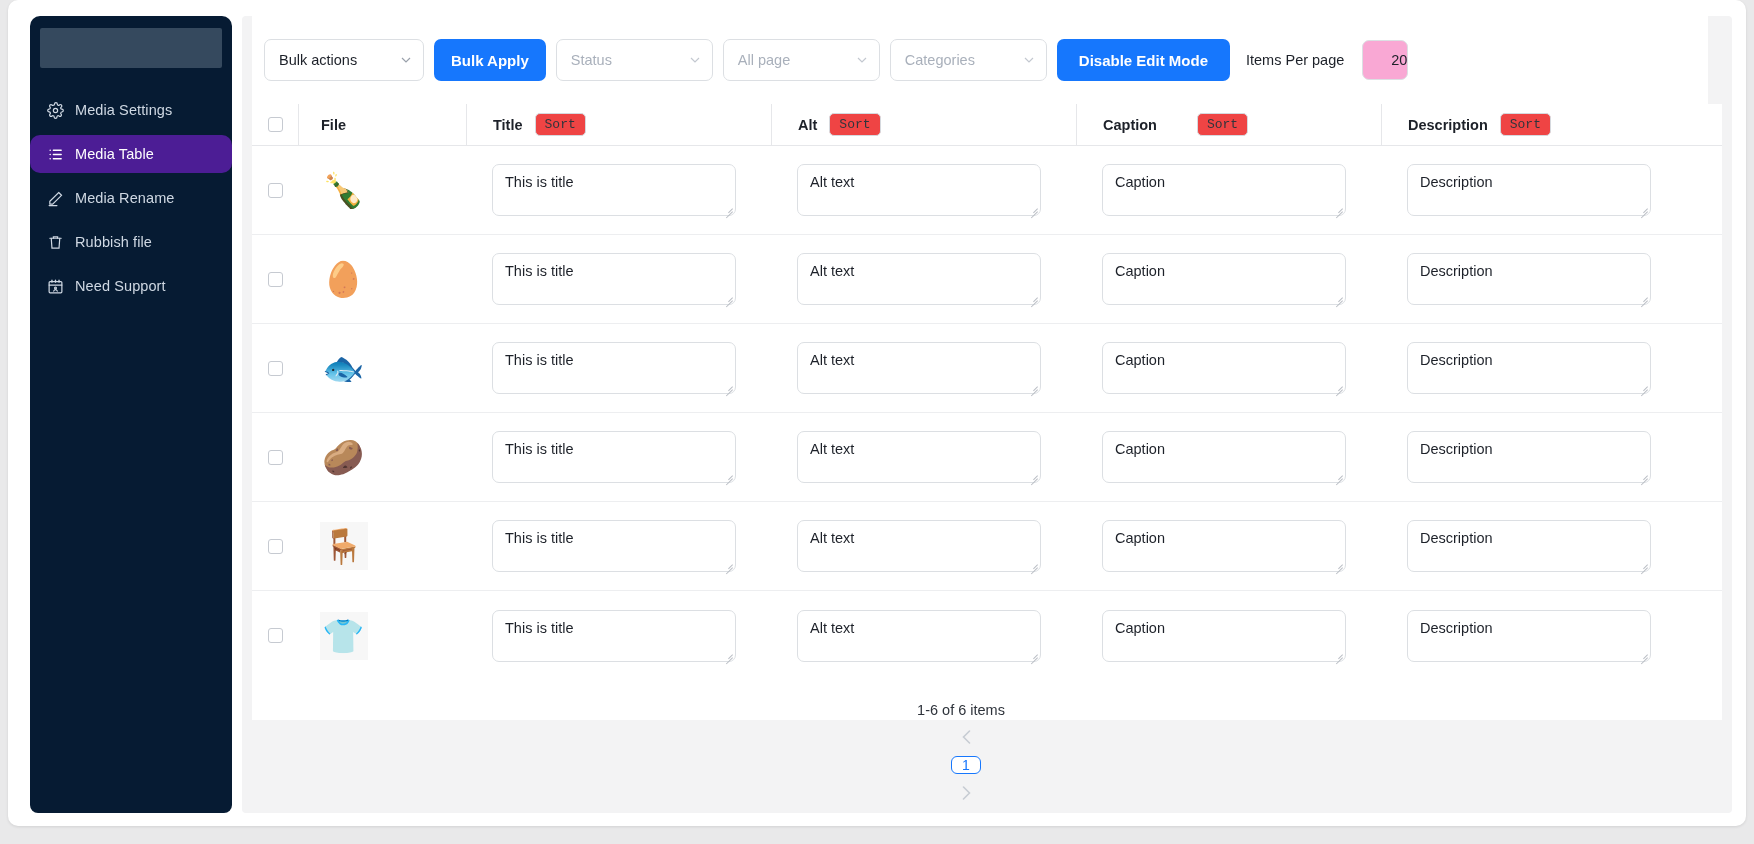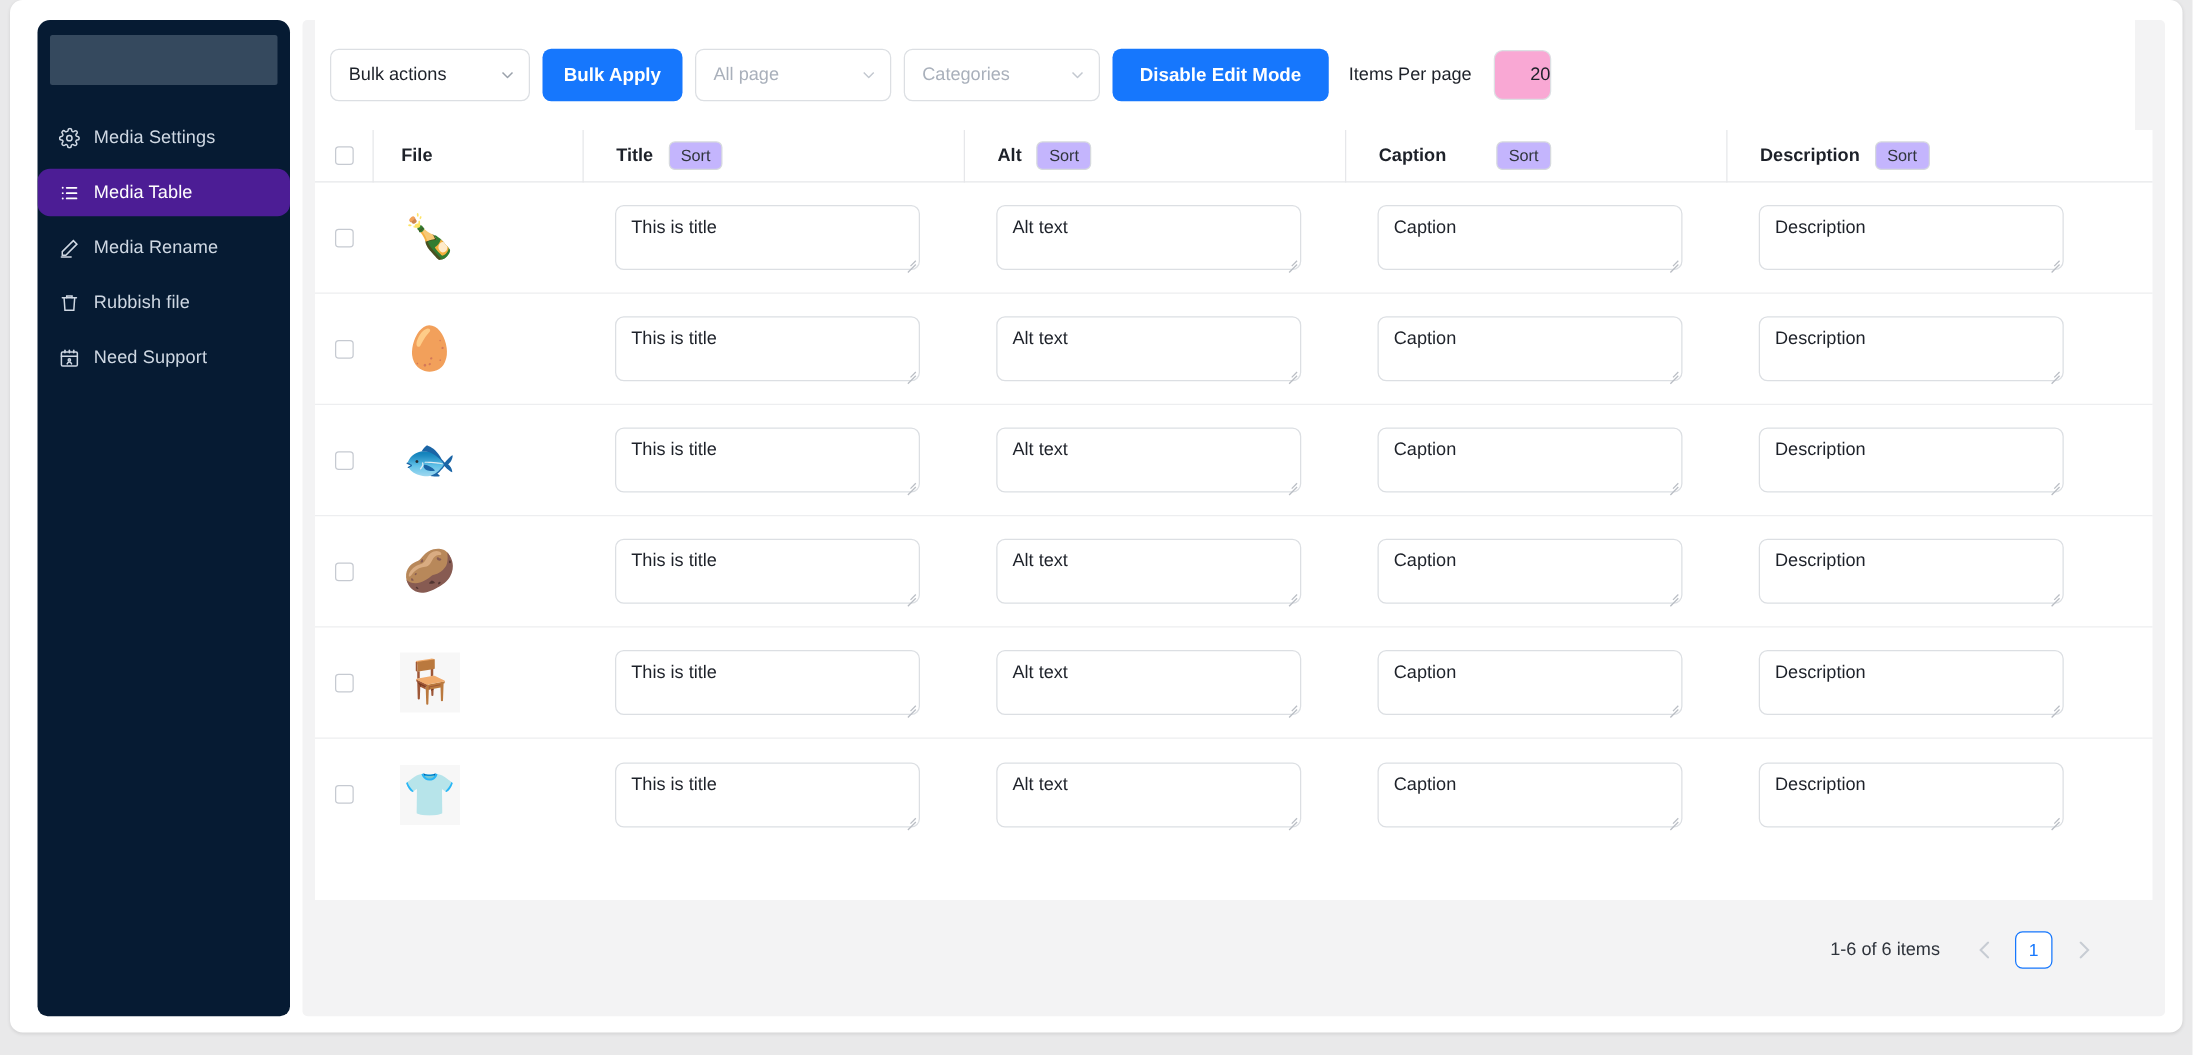--- a/index.html
+++ b/index.html
@@ -209,24 +209,24 @@
   .t-head .c-file { border-left: 1px solid #e6e7ea; height: 42px; }
 
   .th-label {
     font-size: 14.5px;
     font-weight: bold;
     color: #1d2129;
     margin-right: 12px;
   }
   .sort-btn {
     border: 1px solid #d6d9de;
-    background: #c4b5fd;
+    background: #ef4444;
     border-radius: 5px;
     font-size: 13px;
-    font-family: Liberation Sans, sans-serif;
+    font-family: Liberation Mono, monospace;
     color: #30353c;
     padding: 3px 9px;
     cursor: pointer;
   }
 
   .cbx {
     width: 15px;
     height: 15px;
     border: 1px solid #c6cad1;
     border-radius: 3px;
@@ -287,20 +287,21 @@
     position: absolute;
     left: 10px;
     right: 10px;
     top: 704px;
     height: 80px;
     display: flex;
     align-items: center;
     justify-content: flex-end;
     padding-right: 42px;
     gap: 12px;
+    flex-direction: column;
   }
   .count-text {
     font-size: 14.5px;
     color: #2e333b;
     margin-right: 10px;
   }
   .pg-arrow {
     width: 26px;
     height: 26px;
     display: flex;
@@ -403,20 +404,28 @@
         <span>Bulk actions</span>
         <span class="caret">
           <svg viewBox="0 0 10 6" fill="none" stroke="#9aa1ab" stroke-width="1.2">
               <path d="M1 1l4 4 4-4"></path>
             </svg>
         </span>
       </div>
 
       <button class="btn-primary">Bulk Apply</button>
 
+      <div class="select-box sel-status placeholder">
+        <span>Status</span>
+        <span class="caret">
+          <svg viewBox="0 0 10 6" fill="none" stroke="#c3c8d0" stroke-width="1.2">
+              <path d="M1 1l4 4 4-4"></path>
+            </svg>
+        </span>
+      </div>
 
       <div class="select-box sel-dates placeholder">
         <span>All page</span>
         <span class="caret">
           <svg viewBox="0 0 10 6" fill="none" stroke="#c3c8d0" stroke-width="1.2">
               <path d="M1 1l4 4 4-4"></path>
             </svg>
         </span>
       </div>
 

